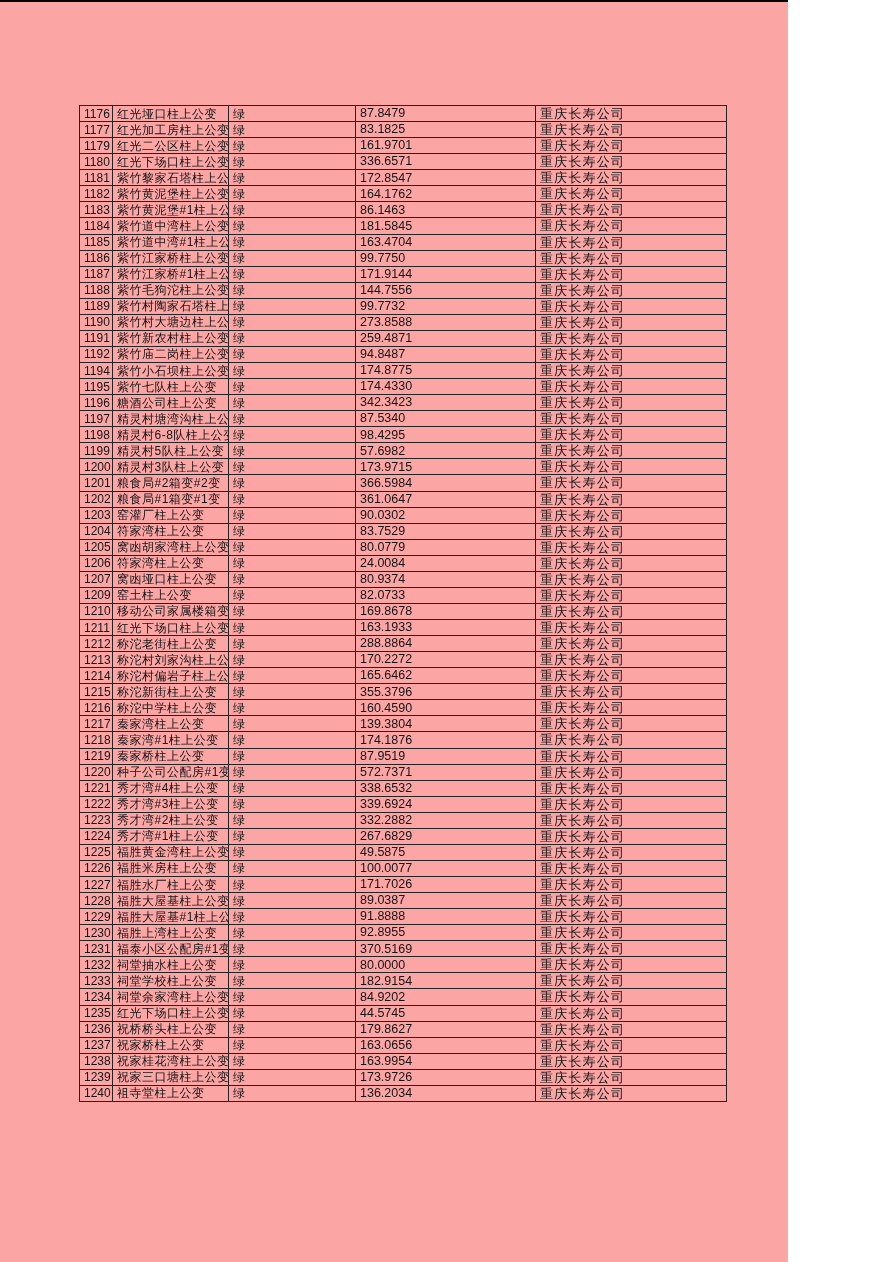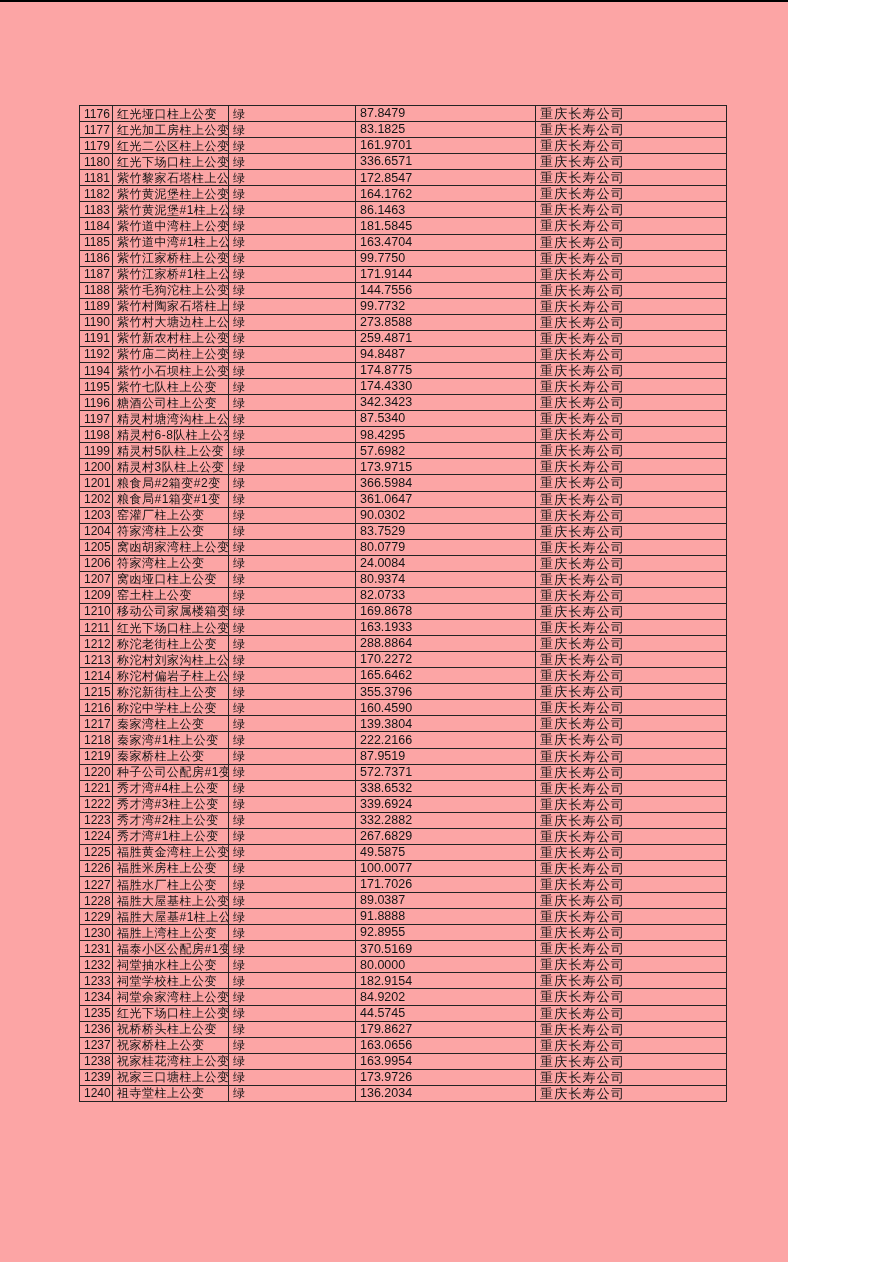--- a/index.html
+++ b/index.html
@@ -337,21 +337,21 @@
           <td class="c-id">1217</td>
           <td class="c-name">秦家湾柱上公变</td>
           <td class="c-status">绿</td>
           <td class="c-value">139.3804</td>
           <td class="c-company">重庆长寿公司</td>
         </tr>
         <tr>
           <td class="c-id">1218</td>
           <td class="c-name">秦家湾#1柱上公变</td>
           <td class="c-status">绿</td>
-          <td class="c-value">222.2166</td>
+          <td class="c-value">174.1876</td>
           <td class="c-company">重庆长寿公司</td>
         </tr>
         <tr>
           <td class="c-id">1219</td>
           <td class="c-name">秦家桥柱上公变</td>
           <td class="c-status">绿</td>
           <td class="c-value">87.9519</td>
           <td class="c-company">重庆长寿公司</td>
         </tr>
         <tr>

